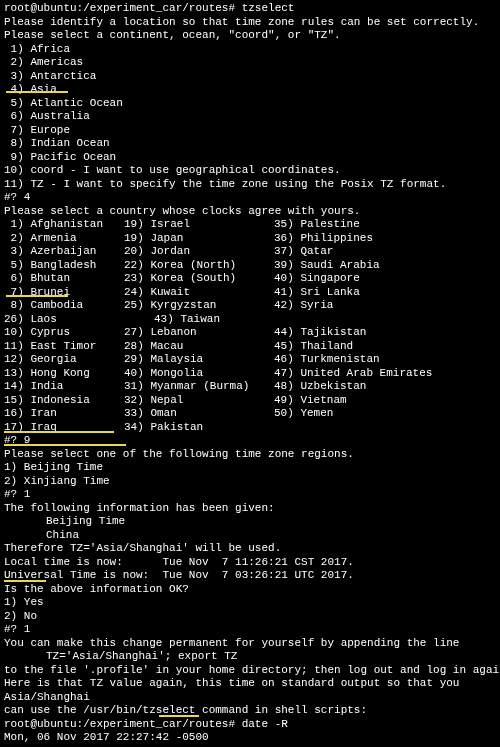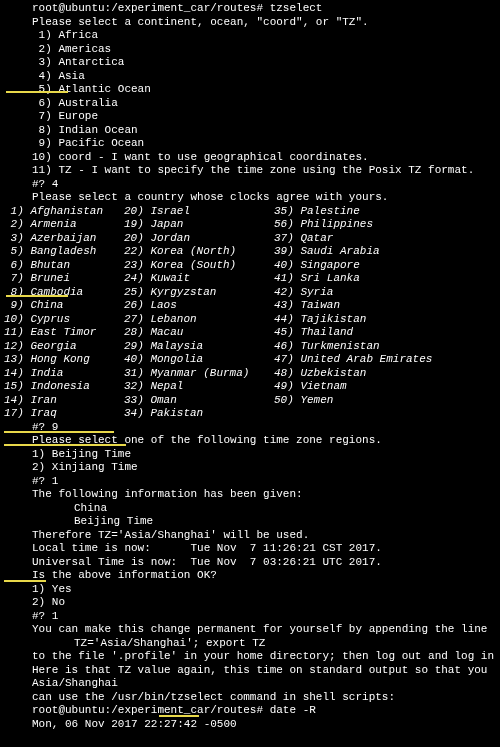--- a/index.html
+++ b/index.html
@@ -7,66 +7,67 @@
     background: #000;
     color: #fff;
     font-family: "Consolas", "Courier New", monospace;
     font-size: 11px;
     line-height: 13.5px;
     width: 500px;
     height: 747px;
     overflow: hidden;
     padding: 2px 4px;
   }
-  .line { white-space: pre; margin-left: 28px; }
-  .cols { display: flex; font-style: italic; }
+  .line { white-space: pre; }
+  .cols { display: flex; }
   .col { white-space: pre; }
   .c1 { width: 120px; }
   .c2 { width: 150px; }
   .c3 { width: 170px; }
   .indent { padding-left: 42px; }
   .hl {
     position: absolute;
     height: 2px;
     background: #e8d84a;
     z-index: 5;
   }
   .wrap { position: relative; }
 </style>
 </head>
 <body>
 <div class="wrap">
 
 <div class="line">root@ubuntu:/experiment_car/routes# tzselect</div>
+<div class="line">Please identify a location so that time zone rules can be set correctly.</div>
 <div class="line">Please select a continent, ocean, "coord", or "TZ".</div>
 <div id="continent-list">
       <div class="line"> 1) Africa</div>
       <div class="line"> 2) Americas</div>
       <div class="line"> 3) Antarctica</div>
       <div class="line"> 4) Asia</div>
       <div class="line"> 5) Atlantic Ocean</div>
       <div class="line"> 6) Australia</div>
       <div class="line"> 7) Europe</div>
       <div class="line"> 8) Indian Ocean</div>
       <div class="line"> 9) Pacific Ocean</div>
       <div class="line">10) coord - I want to use geographical coordinates.</div>
       <div class="line">11) TZ - I want to specify the time zone using the Posix TZ format.</div>
     </div>
 <div class="line">#? 4</div>
 <div class="line">Please select a country whose clocks agree with yours.</div>
 <div id="country-list">
       <div class="cols">
         <div class="col c1"> 1) Afghanistan</div>
-        <div class="col c2">20) Israel</div>
+        <div class="col c2">19) Israel</div>
         <div class="col c3">35) Palestine</div>
       </div>
       <div class="cols">
         <div class="col c1"> 2) Armenia</div>
         <div class="col c2">19) Japan</div>
-        <div class="col c3">56) Philippines</div>
+        <div class="col c3">36) Philippines</div>
       </div>
       <div class="cols">
         <div class="col c1"> 3) Azerbaijan</div>
         <div class="col c2">20) Jordan</div>
         <div class="col c3">37) Qatar</div>
       </div>
       <div class="cols">
         <div class="col c1"> 5) Bangladesh</div>
         <div class="col c2">22) Korea (North)</div>
         <div class="col c3">39) Saudi Arabia</div>
@@ -80,21 +81,20 @@
         <div class="col c1"> 7) Brunei</div>
         <div class="col c2">24) Kuwait</div>
         <div class="col c3">41) Sri Lanka</div>
       </div>
       <div class="cols">
         <div class="col c1"> 8) Cambodia</div>
         <div class="col c2">25) Kyrgyzstan</div>
         <div class="col c3">42) Syria</div>
       </div>
       <div class="cols">
-        <div class="col c1"> 9) China</div>
         <div class="col c2">26) Laos</div>
         <div class="col c3">43) Taiwan</div>
       </div>
       <div class="cols">
         <div class="col c1">10) Cyprus</div>
         <div class="col c2">27) Lebanon</div>
         <div class="col c3">44) Tajikistan</div>
       </div>
       <div class="cols">
         <div class="col c1">11) East Timor</div>
@@ -115,42 +115,42 @@
         <div class="col c1">14) India</div>
         <div class="col c2">31) Myanmar (Burma)</div>
         <div class="col c3">48) Uzbekistan</div>
       </div>
       <div class="cols">
         <div class="col c1">15) Indonesia</div>
         <div class="col c2">32) Nepal</div>
         <div class="col c3">49) Vietnam</div>
       </div>
       <div class="cols">
-        <div class="col c1">14) Iran</div>
+        <div class="col c1">16) Iran</div>
         <div class="col c2">33) Oman</div>
         <div class="col c3">50) Yemen</div>
       </div>
       <div class="cols">
         <div class="col c1">17) Iraq</div>
         <div class="col c2">34) Pakistan</div>
         <div class="col c3"></div>
       </div>
     </div>
 <div class="line">#? 9</div>
 <div class="line">Please select one of the following time zone regions.</div>
 <div id="region-list">
       <div class="line">1) Beijing Time</div>
       <div class="line">2) Xinjiang Time</div>
     </div>
 <div class="line">#? 1</div>
 <div class="line"></div>
 <div class="line">The following information has been given:</div>
 <div class="line"></div>
+<div class="line indent">Beijing Time</div>
 <div class="line indent">China</div>
-<div class="line indent">Beijing Time</div>
 <div class="line"></div>
 <div class="line">Therefore TZ='Asia/Shanghai' will be used.</div>
 <div class="line">Local time is now:      Tue Nov  7 11:26:21 CST 2017.</div>
 <div class="line">Universal Time is now:  Tue Nov  7 03:26:21 UTC 2017.</div>
 <div class="line">Is the above information OK?</div>
 <div id="yesno-list">
       <div class="line">1) Yes</div>
       <div class="line">2) No</div>
     </div>
 <div class="line">#? 1</div>

